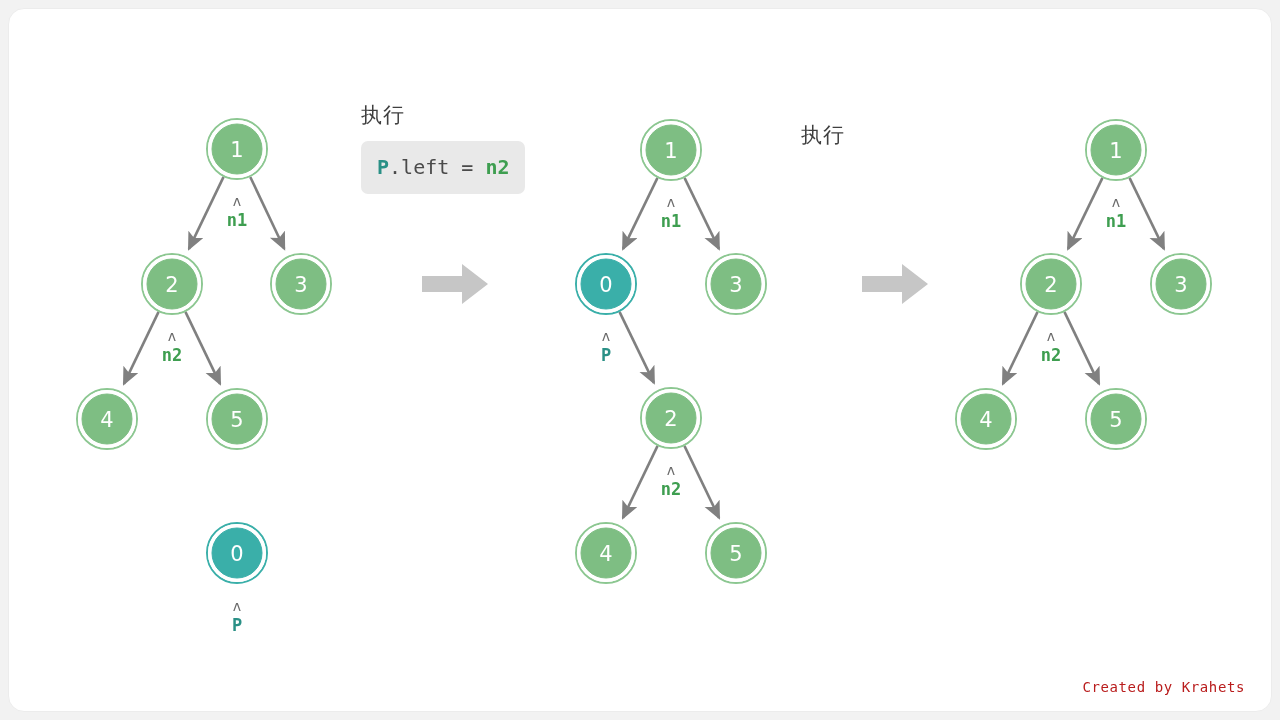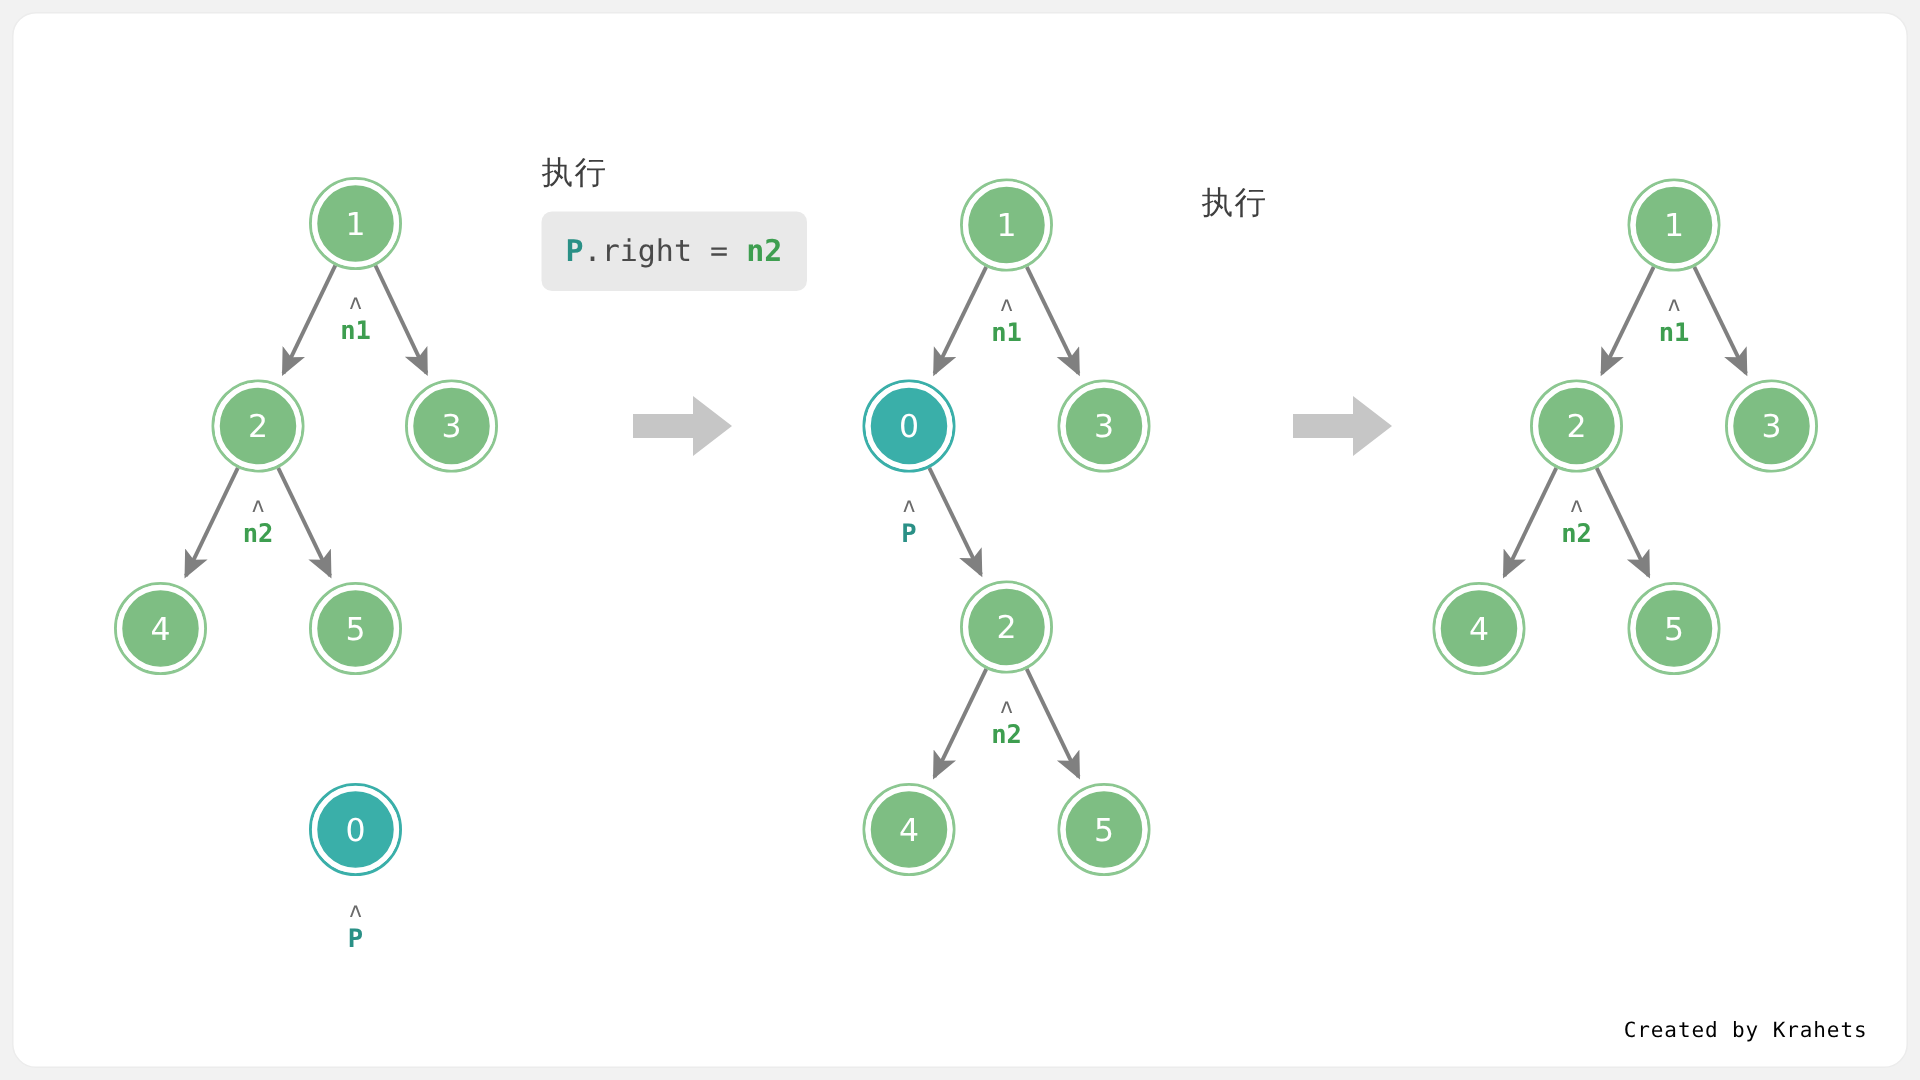--- a/index.html
+++ b/index.html
@@ -67,21 +67,21 @@
   .tok-plain { color: #4a4a4a; }
   
   .block-arrow { position: absolute; }
   
   #watermark {
     position: absolute;
     right: 26px;
     bottom: 16px;
     font-family: "DejaVu Sans Mono", monospace;
     font-size: 14px;
-    color: #000000;
+    color: #b91c1c;
     letter-spacing: 0.6px;
     white-space: nowrap;
   }
   .node-val {
     font-family: "DejaVu Sans", sans-serif;
     font-size: 21px;
     fill: #ffffff;
   }
   .ptr-label {
     font-family: "DejaVu Sans Mono", monospace;
@@ -271,21 +271,21 @@
         <svg width="66" height="44" viewBox="0 0 66 44" class="block-arrow" style="left: 413px; top: 253px;">
           <path d="M0 14 L40 14 L40 2 L66 22 L40 42 L40 30 L0 30 Z" fill="#c6c6c6"></path>
         </svg>
         <svg width="66" height="44" viewBox="0 0 66 44" class="block-arrow" style="left: 853px; top: 253px;">
           <path d="M0 14 L40 14 L40 2 L66 22 L40 42 L40 30 L0 30 Z" fill="#c6c6c6"></path>
         </svg>
       </div>
 
     <div class="panel" id="panel-2-host" style="left:352px; top:92px;">
       <div class="panel-title">执行</div>
-      <div class="code-box" id="code-2"><div class="code-line"><span class="tok-p">P</span><span class="tok-plain">.right = </span><span class="tok-var">n2</span></div></div>
+      <div class="code-box" id="code-2"><div class="code-line"><span class="tok-p">P</span><span class="tok-plain">.left = </span><span class="tok-var">n2</span></div></div>
     </div>
 
     <div class="panel" id="panel-3-host" style="left:792px; top:112px;">
       <div class="panel-title">执行</div>
     </div>
 
     <div id="watermark">Created by Krahets</div>
   </div>
 </div>
 

